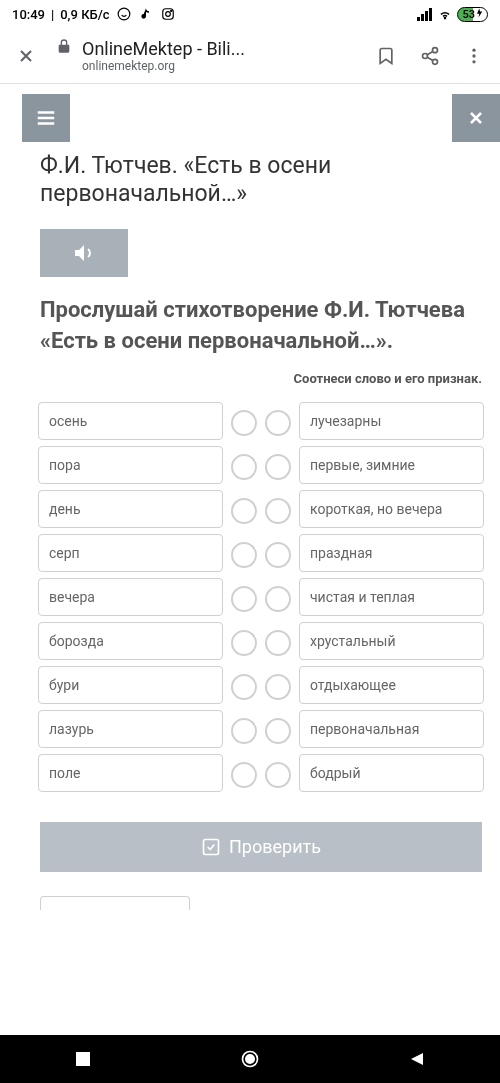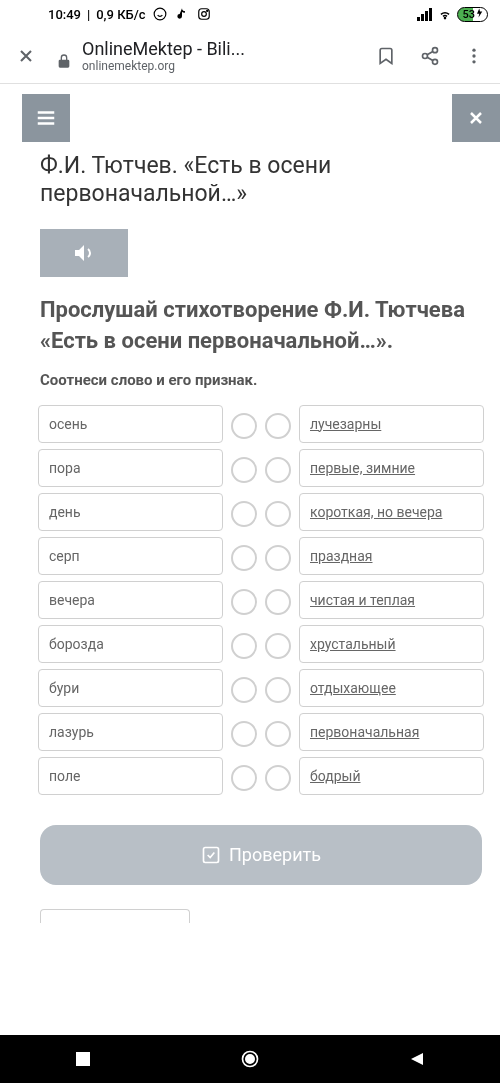--- a/index.html
+++ b/index.html
@@ -14,21 +14,20 @@
     }
     .status-bar {
       height: 28px;
       display: flex;
       align-items: center;
       justify-content: space-between;
       padding: 0 12px;
       font-size: 13px;
       font-weight: 500;
       color: #000;
-      margin-left: 36px;
     }
     .status-left { display: flex; align-items: center; gap: 6px; }
     .status-right { display: flex; align-items: center; gap: 4px; }
     .status-icon { width: 16px; height: 16px; display: inline-flex; align-items: center; justify-content: center; }
     .battery-pill {
       border: 1px solid #000;
       border-radius: 8px;
       padding: 0 4px;
       font-size: 11px;
       display: flex;
@@ -40,21 +39,21 @@
       height: 56px;
       display: flex;
       align-items: center;
       padding: 0 12px;
       gap: 16px;
       border-bottom: 1px solid #e0e0e0;
     }
     .browser-title-block {
       flex: 1;
       display: flex;
-      align-items: flex-end;
+      align-items: flex-start;
       gap: 10px;
       min-width: 0;
     }
     .browser-title-text { min-width: 0; }
     .page-title-line {
       font-size: 18px;
       color: #202124;
       white-space: nowrap;
       overflow: hidden;
       text-overflow: ellipsis;
@@ -111,23 +110,24 @@
     }
     .instruction {
       padding: 18px 18px 0 18px;
       font-size: 22px;
       font-weight: 700;
       color: #555;
       line-height: 1.4;
     }
     .task-line {
       padding: 14px 18px 0 18px;
-      font-size: 15px;
+      font-size: 13px;
       font-weight: 700;
       color: #555;
+      text-align: right;
     }
     .match-grid {
       display: flex;
       padding: 16px 16px 0 16px;
       gap: 8px;
     }
     .col-words, .col-attrs {
       display: flex;
       flex-direction: column;
       gap: 6px;
@@ -156,34 +156,33 @@
       border: 1px solid #d0d0d0;
       border-radius: 4px;
       padding: 4px 10px;
       font-size: 14px;
       color: #666;
       background: #fff;
       min-height: 38px;
       display: flex;
       align-items: center;
       line-height: 1.15;
-      text-decoration: underline;
     }
     .circle {
       width: 26px;
       height: 26px;
       border: 2px solid #d0d0d0;
       border-radius: 50%;
       background: #fff;
     }
     .check-btn {
       margin: 28px 18px 0 18px;
-      height: 60px;
+      height: 50px;
       background: #b8bfc6;
-      border-radius: 16px;
+      border-radius: 0;
       display: flex;
       align-items: center;
       justify-content: center;
       gap: 8px;
       color: #fff;
       font-size: 18px;
     }
     .partial-box {
       margin: 24px 18px 0 18px;
       width: 150px;

